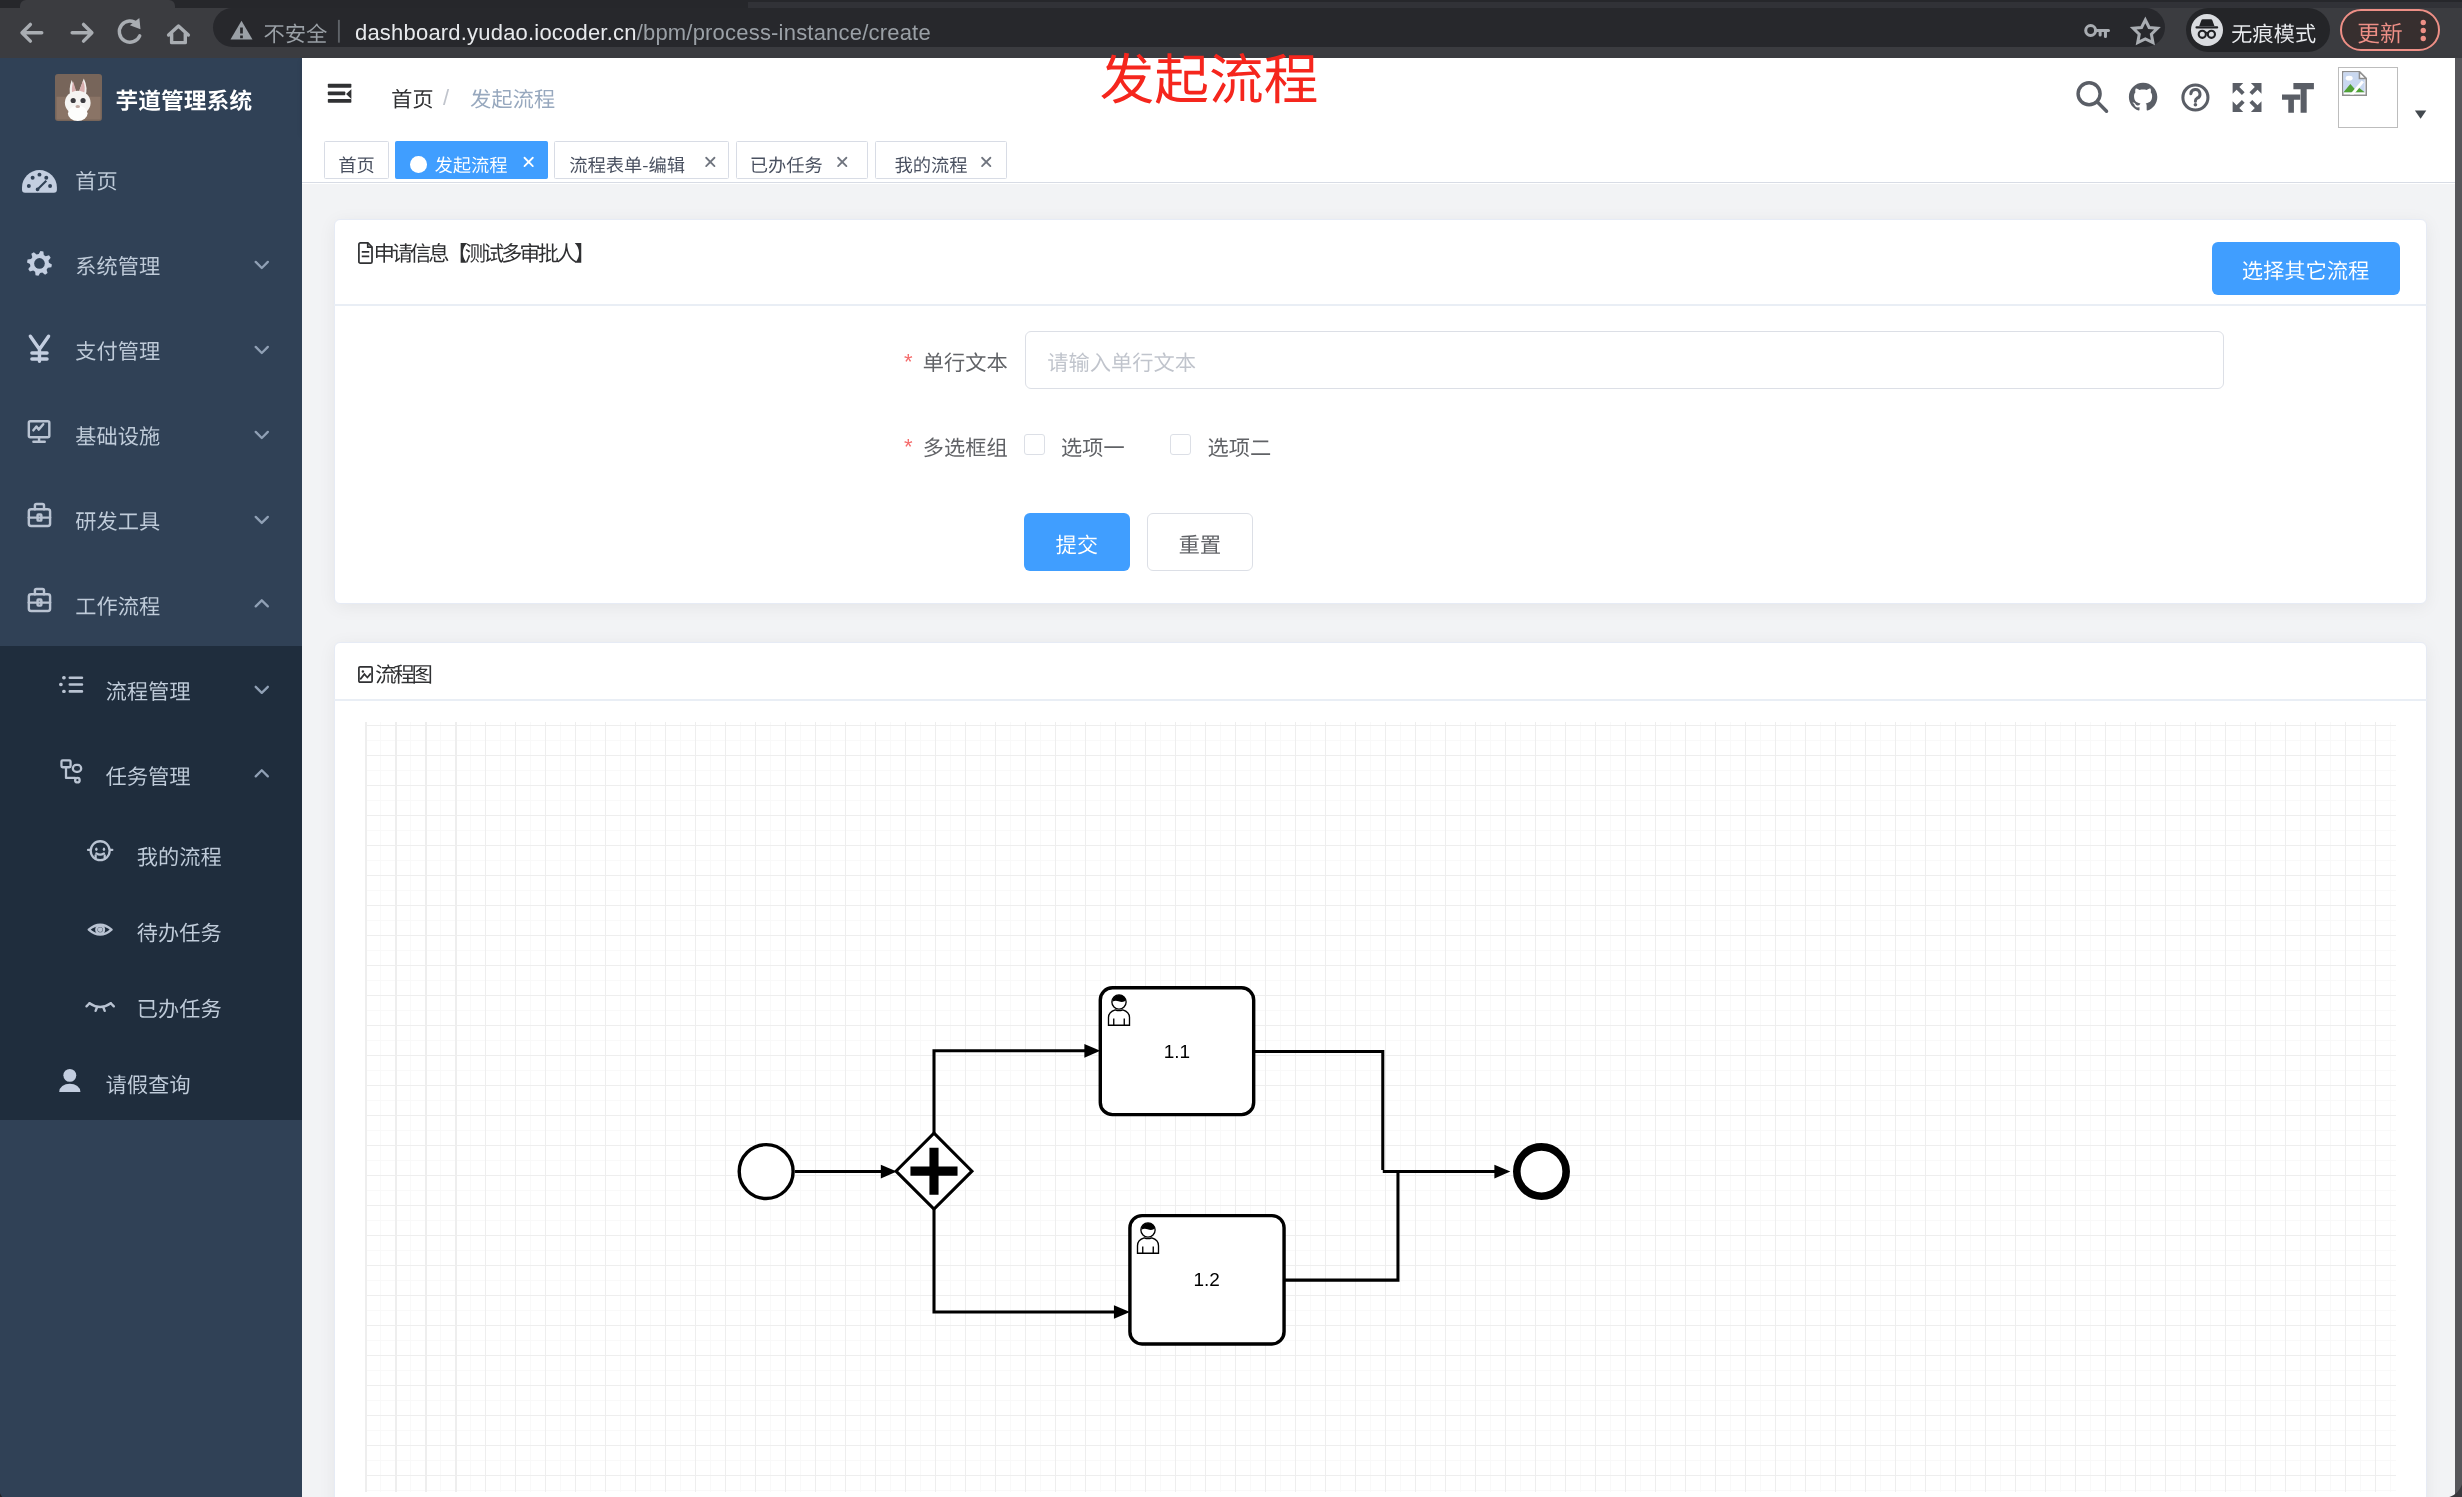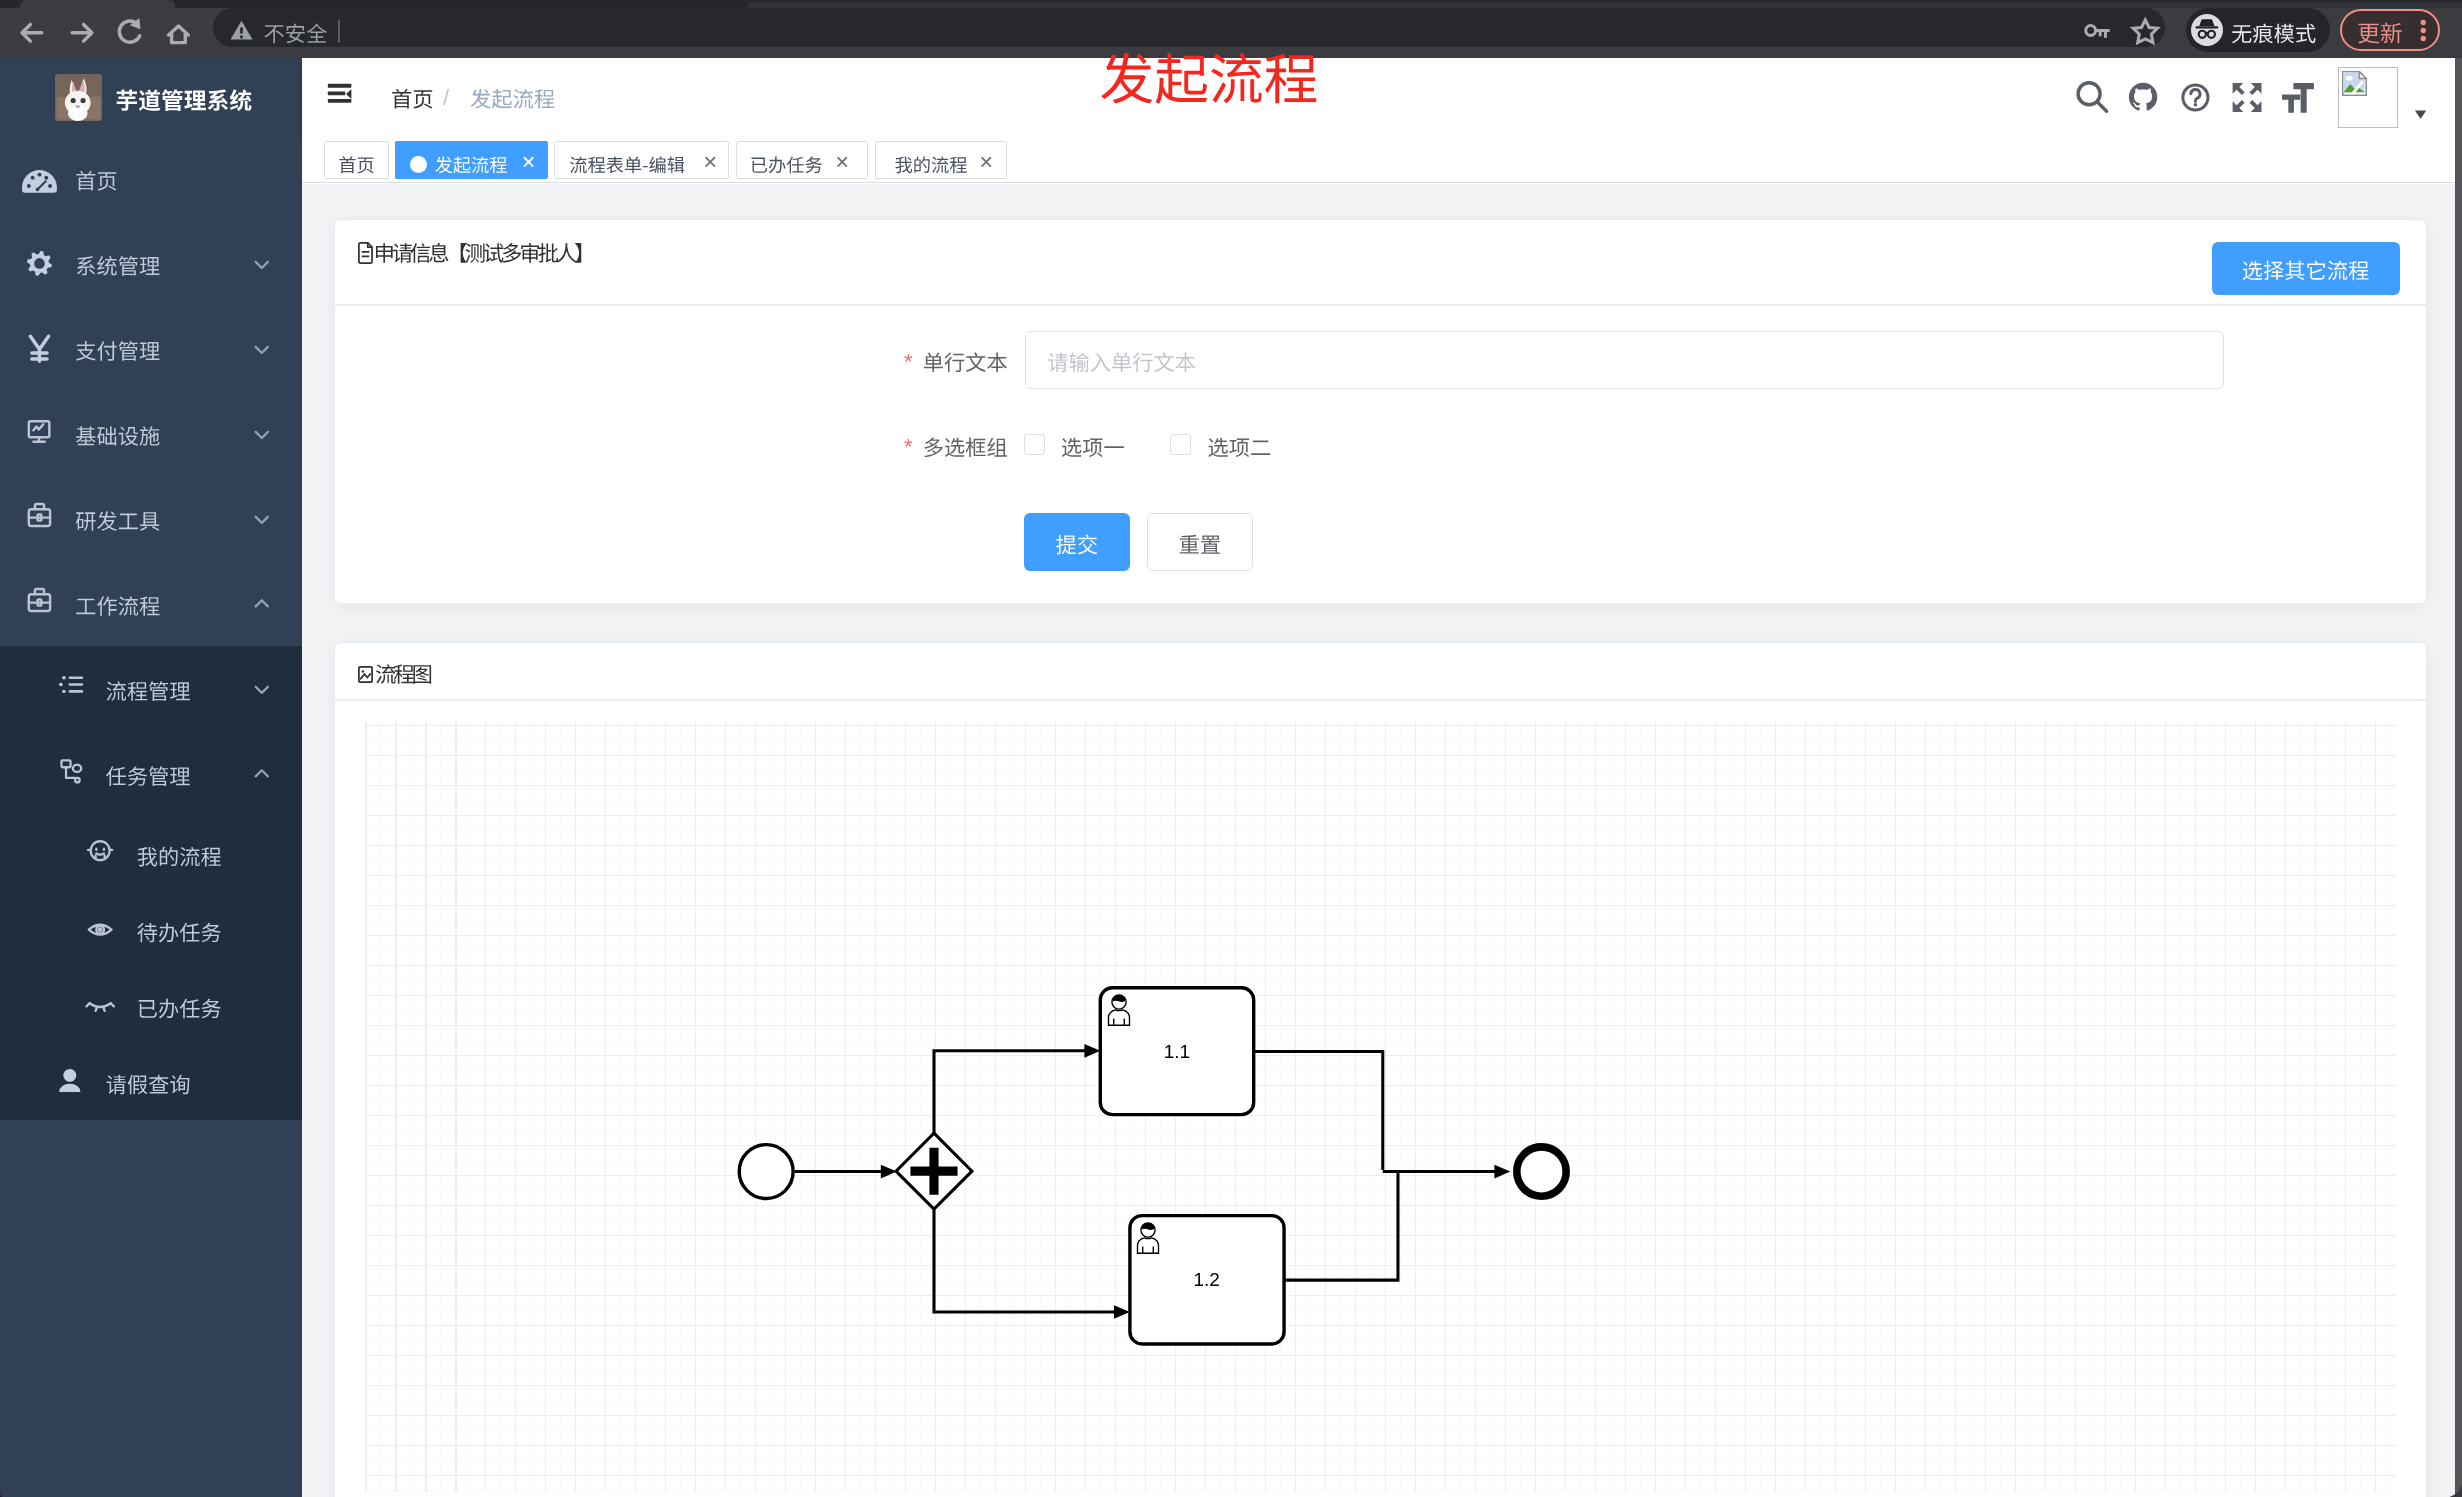--- a/index.html
+++ b/index.html
@@ -278,20 +278,21 @@
 </svg>
 <svg class="abs" style="left:1135px;top:1221px" width="29" height="33" viewBox="0 0 38 44">
  <circle cx="17" cy="12" r="9.5" fill="none" stroke="#000" stroke-width="1.8"></circle>
  <path d="M17 2.5 a9.5 9.5 0 0 1 9.3 7.6 q-4 3.4 -10 1 q-4 -1.8 -8.3 .6 a9.5 9.5 0 0 1 9 -9.2 z" fill="#000"></path>
  <path d="M3 43 v-10 a14 11 0 0 1 9 -10.5 a13 13 0 0 0 10 0 a14 11 0 0 1 9 10.5 v10 z" fill="none" stroke="#000" stroke-width="1.8"></path>
  <path d="M10 34 v9 M24 34 v9" stroke="#000" stroke-width="1.8"></path>
 </svg>
 
 <div class="abs" style="left:2455px;top:58px;width:7.6px;height:1439px;background:#56565a"></div>
 
+<div class="abs" style="left:355px;top:20px;font-size:22px;color:#e8eaed;letter-spacing:0.2px">dashboard.yudao.iocoder.cn<span style="color:#9aa0a6">/bpm/process-instance/create</span></div>
 <div class="abs" style="left:443px;top:85px;font-size:22px;color:#c0c4cc">/</div>
 <div class="abs" style="left:904px;top:349px;font-size:22px;color:#f56c6c">*</div>
 <div class="abs" style="left:904px;top:434px;font-size:22px;color:#f56c6c">*</div>
 
 <svg class="abs" style="left:302px;top:134px" width="2160" height="49" viewBox="0 0 2844 65">
 <path d="M284.5 31.5 l11 11 M295.5 31.5 l-11 11" stroke="#fff" stroke-width="2.4" stroke-linecap="round"></path>
 <path d="M525.5 31.5 l11 11 M536.5 31.5 l-11 11" stroke="#70757f" stroke-width="2.4" stroke-linecap="round"></path>
 <path d="M700.5 31.5 l11 11 M711.5 31.5 l-11 11" stroke="#70757f" stroke-width="2.4" stroke-linecap="round"></path>
 <path d="M891.5 31.5 l11 11 M902.5 31.5 l-11 11" stroke="#70757f" stroke-width="2.4" stroke-linecap="round"></path>
 </svg>

